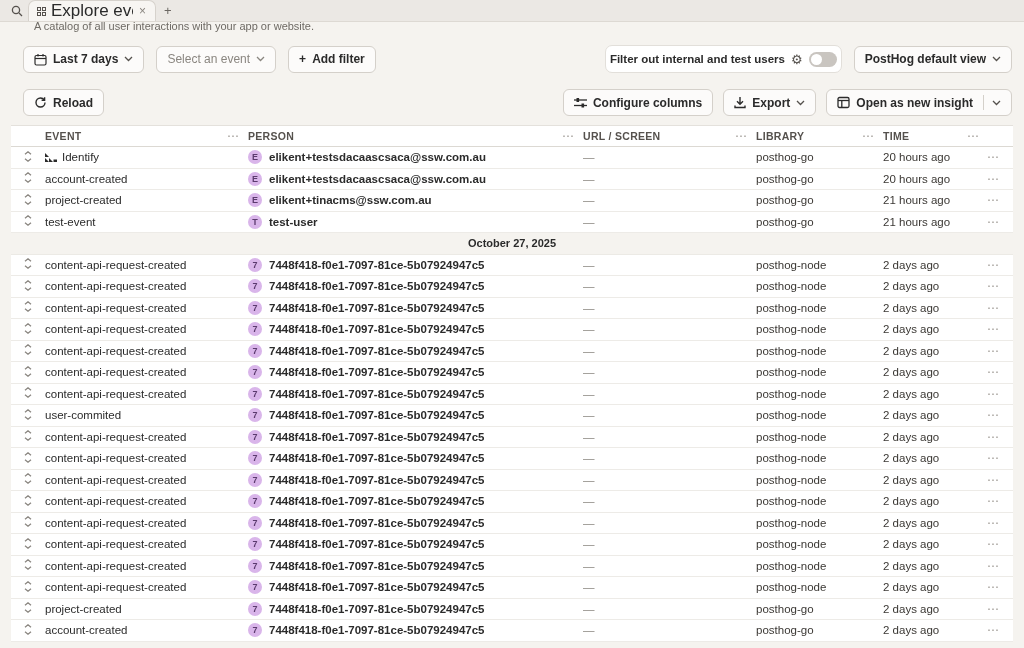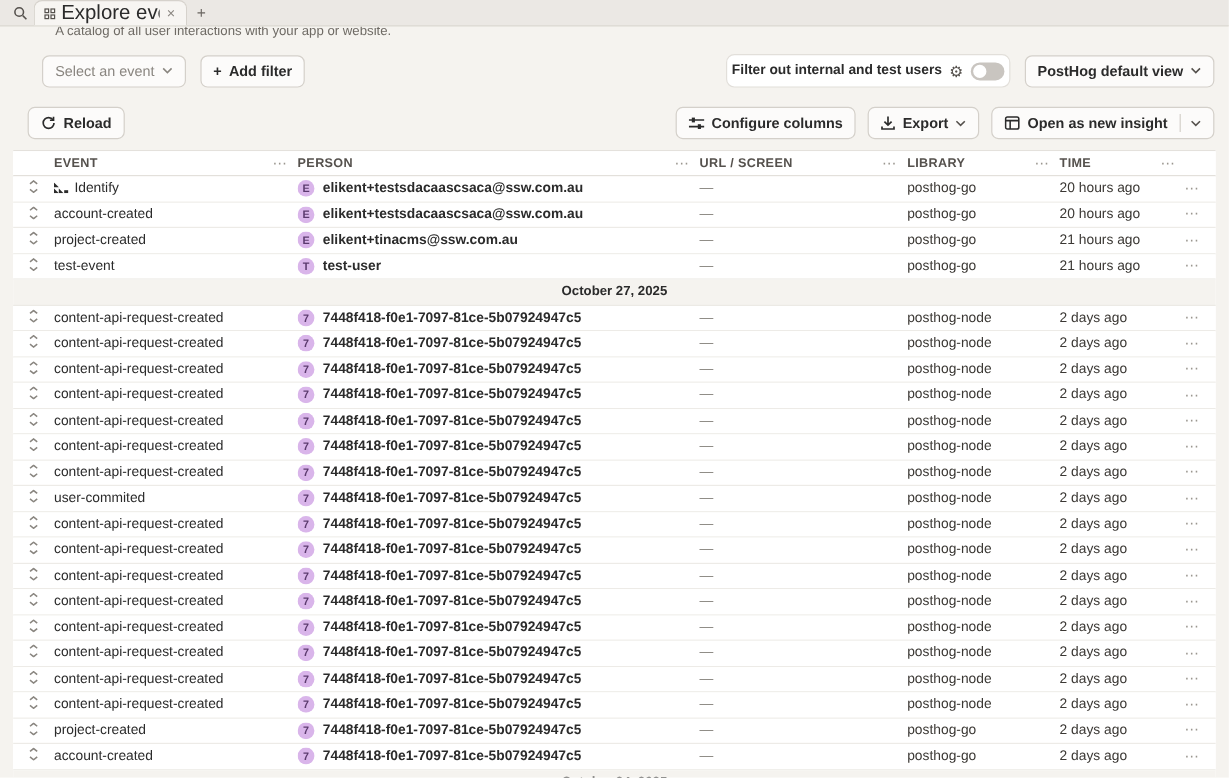--- a/index.html
+++ b/index.html
@@ -20,21 +20,21 @@
     display:flex; align-items:center; gap:5px;
     background:#f7f5f2; border:1px solid #d6d2cc; border-bottom:none;
     border-radius:7px 7px 0 0; height:21px; padding:0 8px; width:128px;
   }
   .tab-label { font-size:17px; color:#2b2b2b; flex:1; white-space:nowrap; overflow:hidden; }
   .tab-close { background:none; border:none; color:#8a8680; font-size:12px; line-height:1; cursor:pointer; padding:0 1px; }
   .newtab { background:none; border:none; color:#6b6762; font-size:13px; margin:0 0 3px 8px; cursor:pointer; }
   .gridglyph { display:inline-grid; grid-template-columns:4px 4px; gap:1px; }
   .gridglyph i { width:4px; height:4px; border:1px solid #55514d; display:block; }
   
-  .desc-clip { height:11px; overflow:hidden; padding-left:46px; }
+  .desc-clip { height:11px; overflow:hidden; padding-left:34px; }
   .desc-clip span { display:block; margin-top:-2px; font-size:11px; color:#6e6a64; }
   
   .btn {
     display:inline-flex; align-items:center; gap:6px;
     background:#fcfbfa; border:1px solid #d4d0ca; border-radius:6px;
     height:27px; padding:0 10px; font-size:12px; font-weight:700; color:#2b2b2b;
     font-family:"Liberation Sans", sans-serif; cursor:pointer; white-space:nowrap;
   }
   .btn .chev { color:#55514d; }
   .placeholder { color:#8a8680; font-weight:400; }
@@ -109,20 +109,32 @@
     <button class="tab-close">×</button>
   </div>
   <button class="newtab">+</button>
 </div>
 
 <div class="desc-clip">
   <span>A catalog of all user interactions with your app or website.</span>
 </div>
 
 <div class="filterrow">
+  <button class="btn">
+    <svg width="13" height="13" viewBox="0 0 13 13">
+        <rect x="1" y="2.5" width="11" height="9.5" rx="1.5" fill="none" stroke="#2b2b2b" stroke-width="1.2"></rect>
+        <line x1="1" y1="5.5" x2="12" y2="5.5" stroke="#2b2b2b" stroke-width="1.2"></line>
+        <line x1="4" y1="1" x2="4" y2="3.5" stroke="#2b2b2b" stroke-width="1.2"></line>
+        <line x1="9" y1="1" x2="9" y2="3.5" stroke="#2b2b2b" stroke-width="1.2"></line>
+      </svg>
+    <span>Last 7 days</span>
+    <svg class="chev" width="9" height="6" viewBox="0 0 9 6">
+        <path d="M1 1l3.5 3.5L8 1" fill="none" stroke="#55514d" stroke-width="1.3"></path>
+      </svg>
+  </button>
   <span class="gap"></span>
   <button class="btn">
     <span class="placeholder">Select an event</span>
     <svg class="chev" width="9" height="6" viewBox="0 0 9 6">
         <path d="M1 1l3.5 3.5L8 1" fill="none" stroke="#8a8680" stroke-width="1.3"></path>
       </svg>
   </button>
   <span class="gap"></span>
   <button class="btn">
     <span>+</span>

